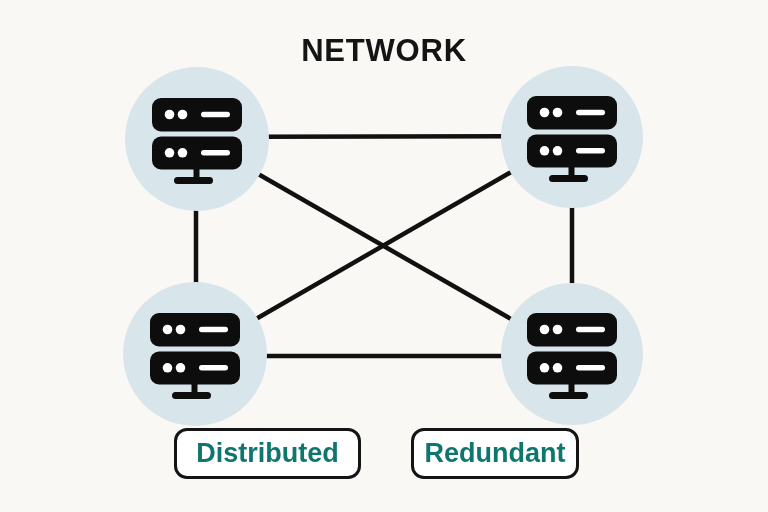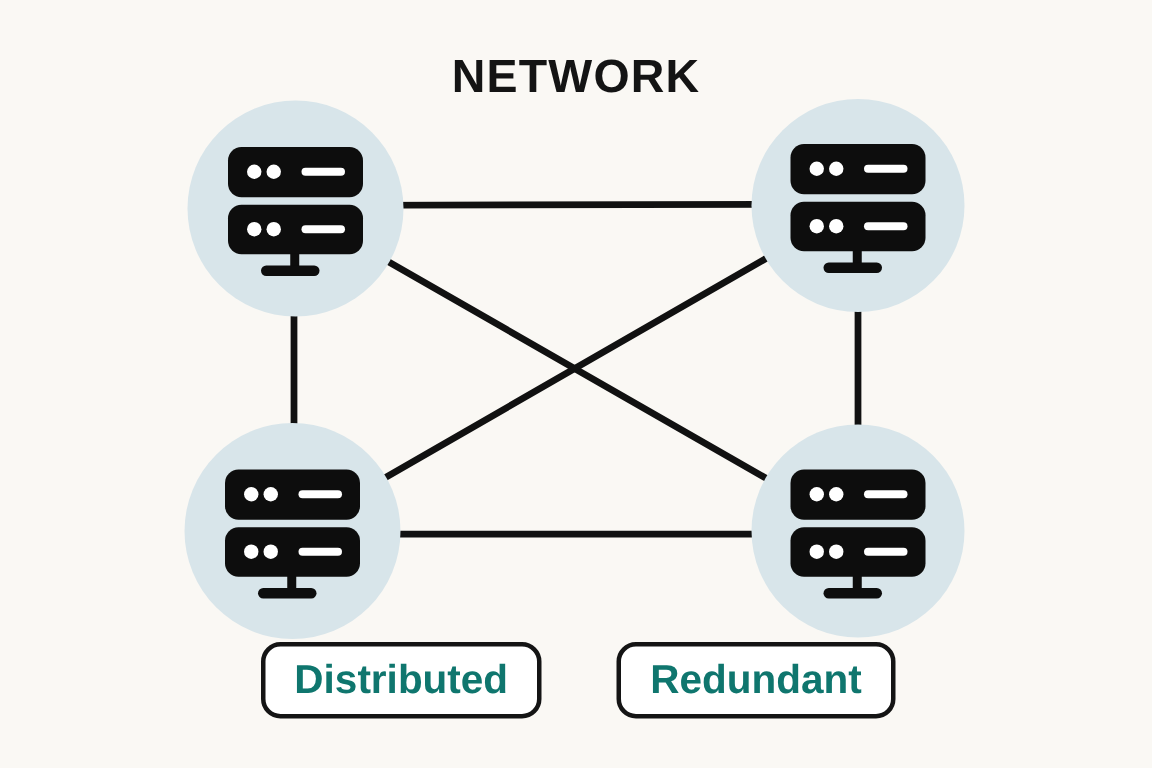--- a/index.html
+++ b/index.html
@@ -42,21 +42,21 @@
     box-sizing: border-box;
     display: flex;
     align-items: center;
     justify-content: center;
     font-size: 27px;
     font-weight: 700;
     color: #0f766e;
     user-select: none;
   }
   .tag-distributed { left: 174px; width: 187px; }
-  .tag-redundant  { left: 411px; width: 186px; }
+  .tag-redundant  { left: 411px; width: 168px; }
 </style>
 </head>
 <body>
 
 <div class="canvas">
 
   <svg class="net-svg" width="768" height="512" viewBox="0 0 768 512">
     <defs>
       <g id="server-glyph">
 

